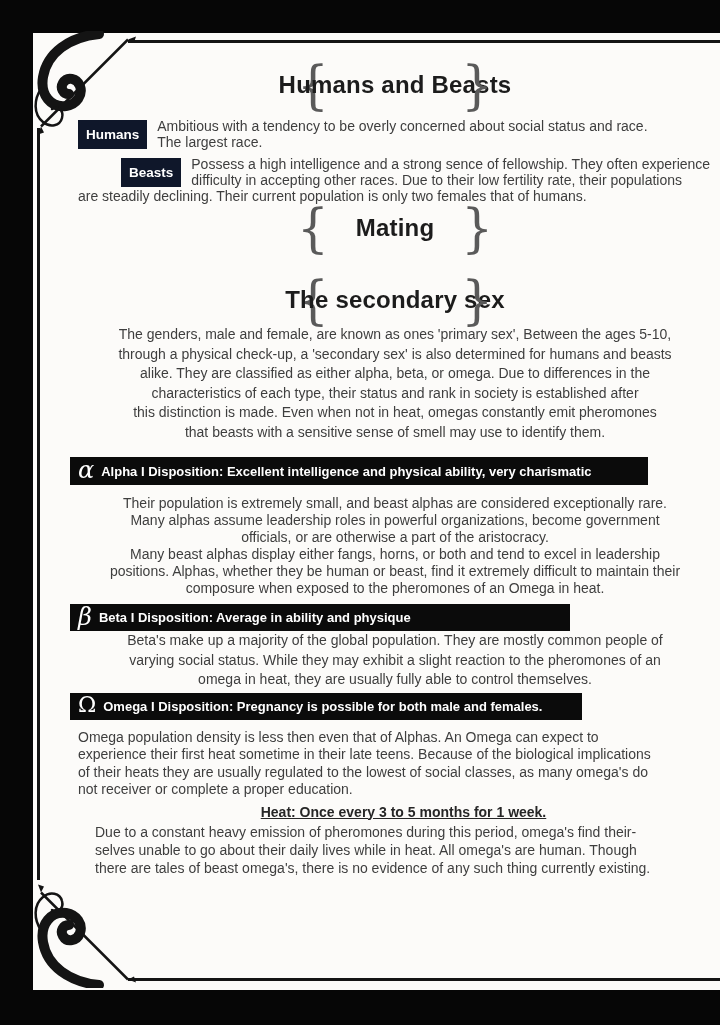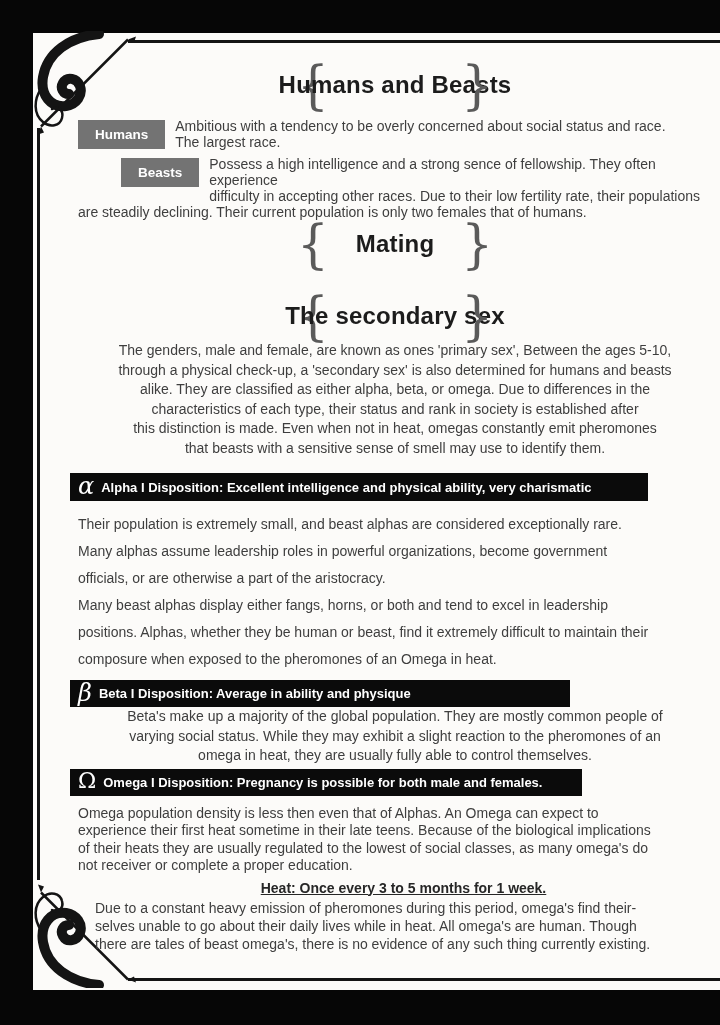--- a/index.html
+++ b/index.html
@@ -18,33 +18,33 @@
   .frame-left{left:4px;width:3px;top:95px;bottom:110px;}
   .frame-bottom{left:95px;right:0;top:945px;height:3px;}
   .corner-orn{position:absolute;width:120px;height:120px;left:-2px;}
   .corner-tl{top:-2px;}
   .corner-bl{top:835px;transform:scaleY(-1);}
   
   .content{position:absolute;left:45px;right:8px;top:0;color:#3e3e3e;font-size:14px;}
   .para{white-space:pre-line;}
   .lh20{line-height:16px;}
   .lh195{line-height:19.5px;text-align:center;}
-  .lh19{line-height:27px;}
+  .lh19{line-height:17px;text-align:center;}
   .lh175{line-height:17.5px;}
   .lh18{line-height:18px;}
   
   .heading-row{display:flex;justify-content:center;}
   .brace-box{position:relative;width:196px;height:60px;display:flex;justify-content:space-between;align-items:center;}
   .brace{font-family:"DejaVu Serif",serif;font-size:50px;color:#5a5a5a;font-weight:400;line-height:60px;transform:scaleY(1.05);}
   .heading-text{position:absolute;left:50%;top:50%;transform:translate(-50%,-50%);white-space:nowrap;
     font-size:24px;font-weight:bold;color:#1c1c1c;letter-spacing:0.2px;}
   
   .race-row{display:flex;align-items:flex-start;}
-  .race-label{background:#737373;color:#fff;font-weight:bold;font-size:13.5px;
-    height:29px;display:flex;align-items:center;padding:0 17px;margin-top:2px;}
+  .race-label{background:#0f172a;color:#fff;font-weight:bold;font-size:13.5px;
+    height:29px;display:flex;align-items:center;padding:0 8px;margin-top:2px;}
   .race-text{margin-left:10px;}
   
   .type-bar{background:#0b0b0b;color:#fff;display:flex;align-items:center;gap:7px;
     padding:0 8px;margin-left:-8px;font-weight:bold;font-size:13px;}
   .greek{font-family:"DejaVu Serif",serif;font-style:italic;font-size:24px;line-height:1;font-weight:normal;transform:translateY(-1px);}
   .greek-upright{font-style:normal;font-size:22px;}
   
   .heat-block{margin-left:17px;}
   .heat-title{font-weight:bold;text-decoration:underline;color:#262626;font-size:14px;line-height:19px;text-align:center;}
 </style>

